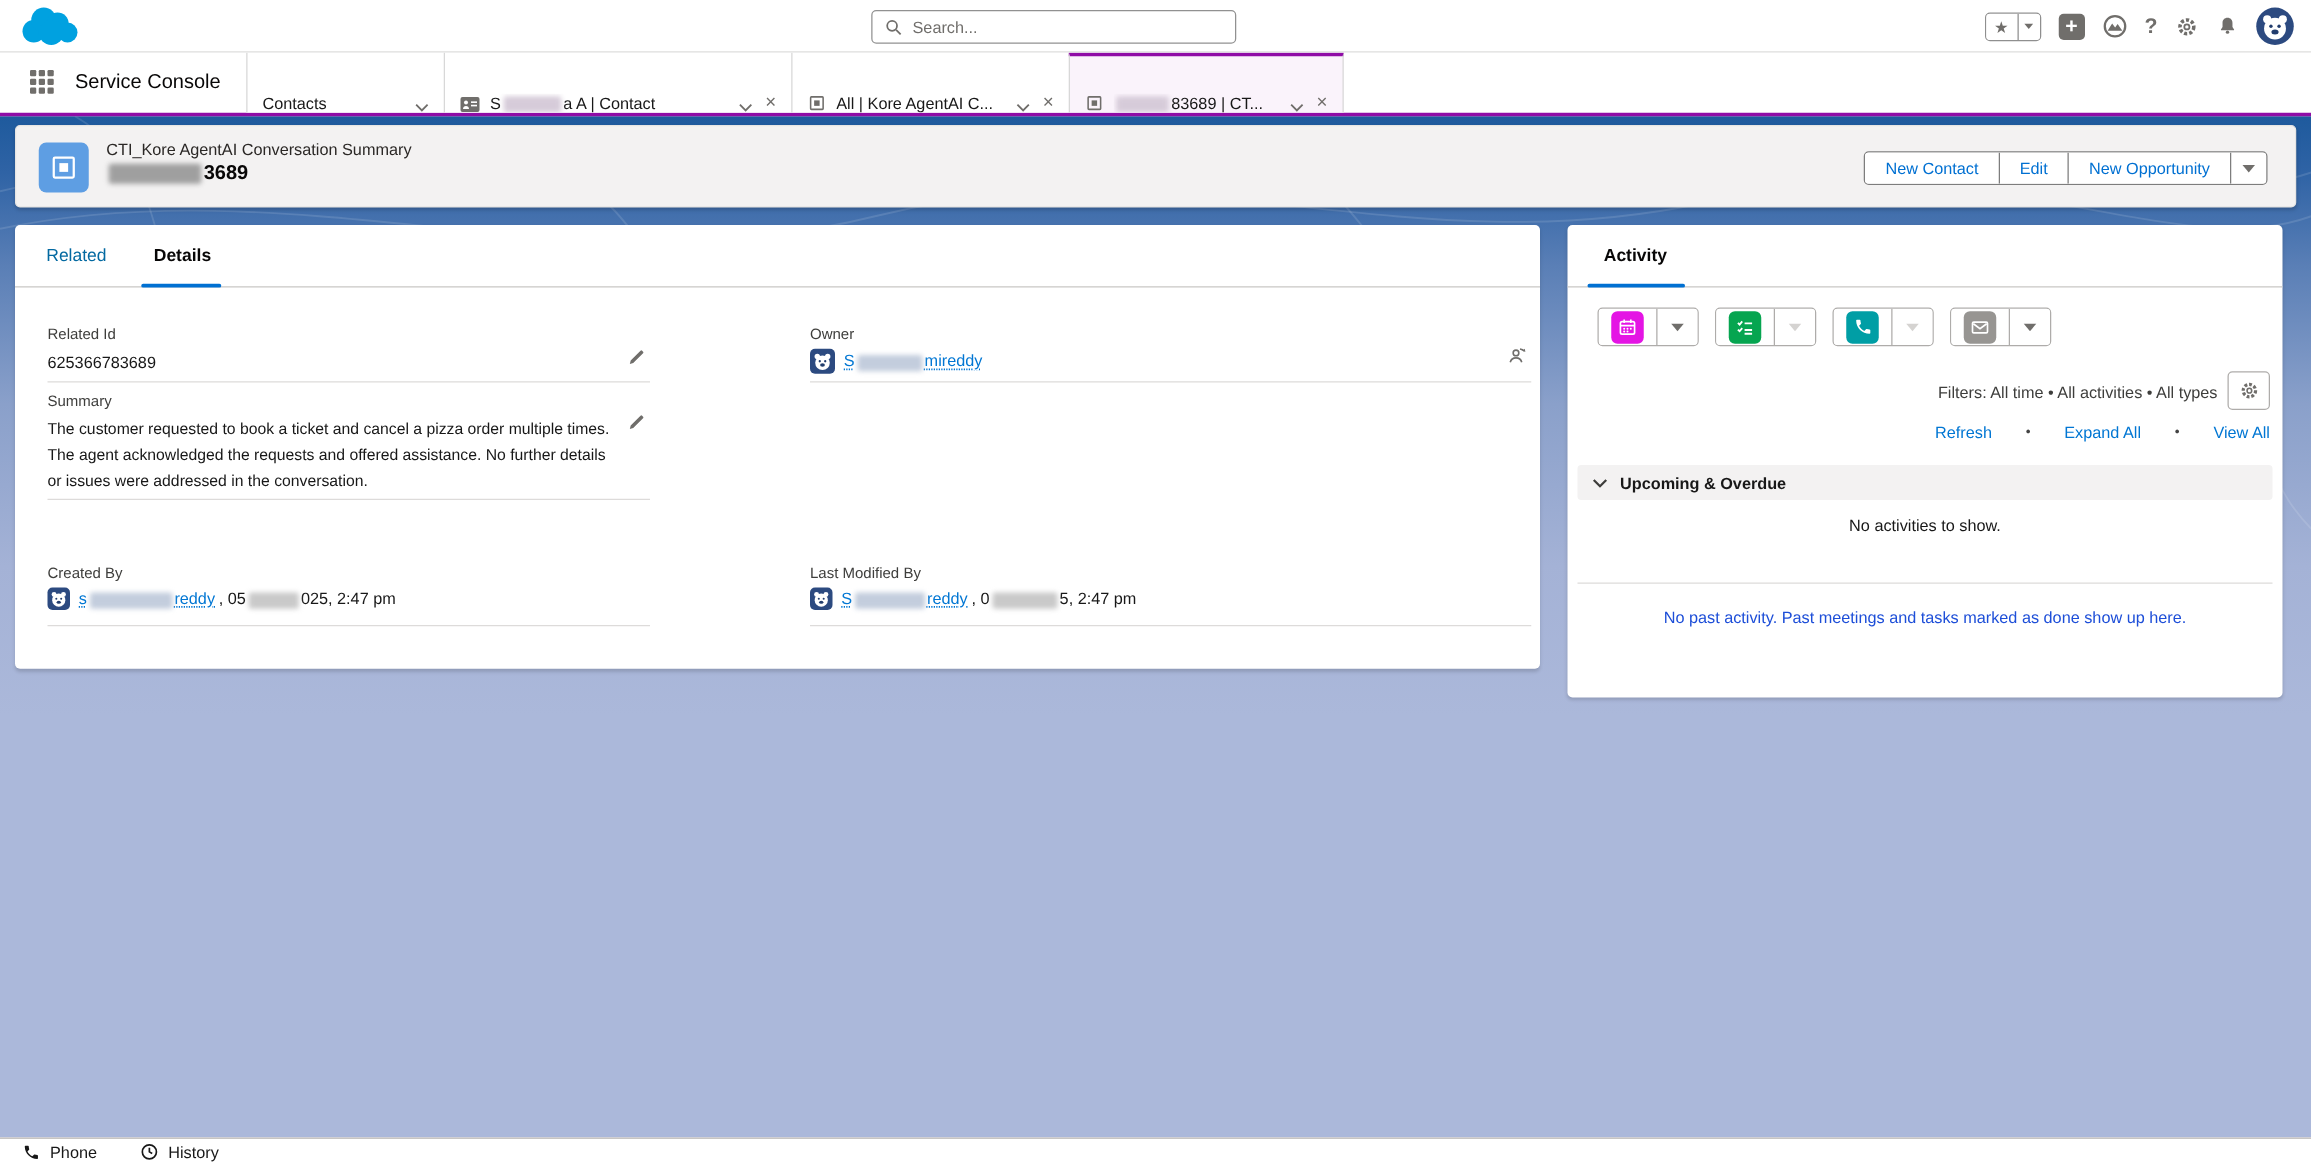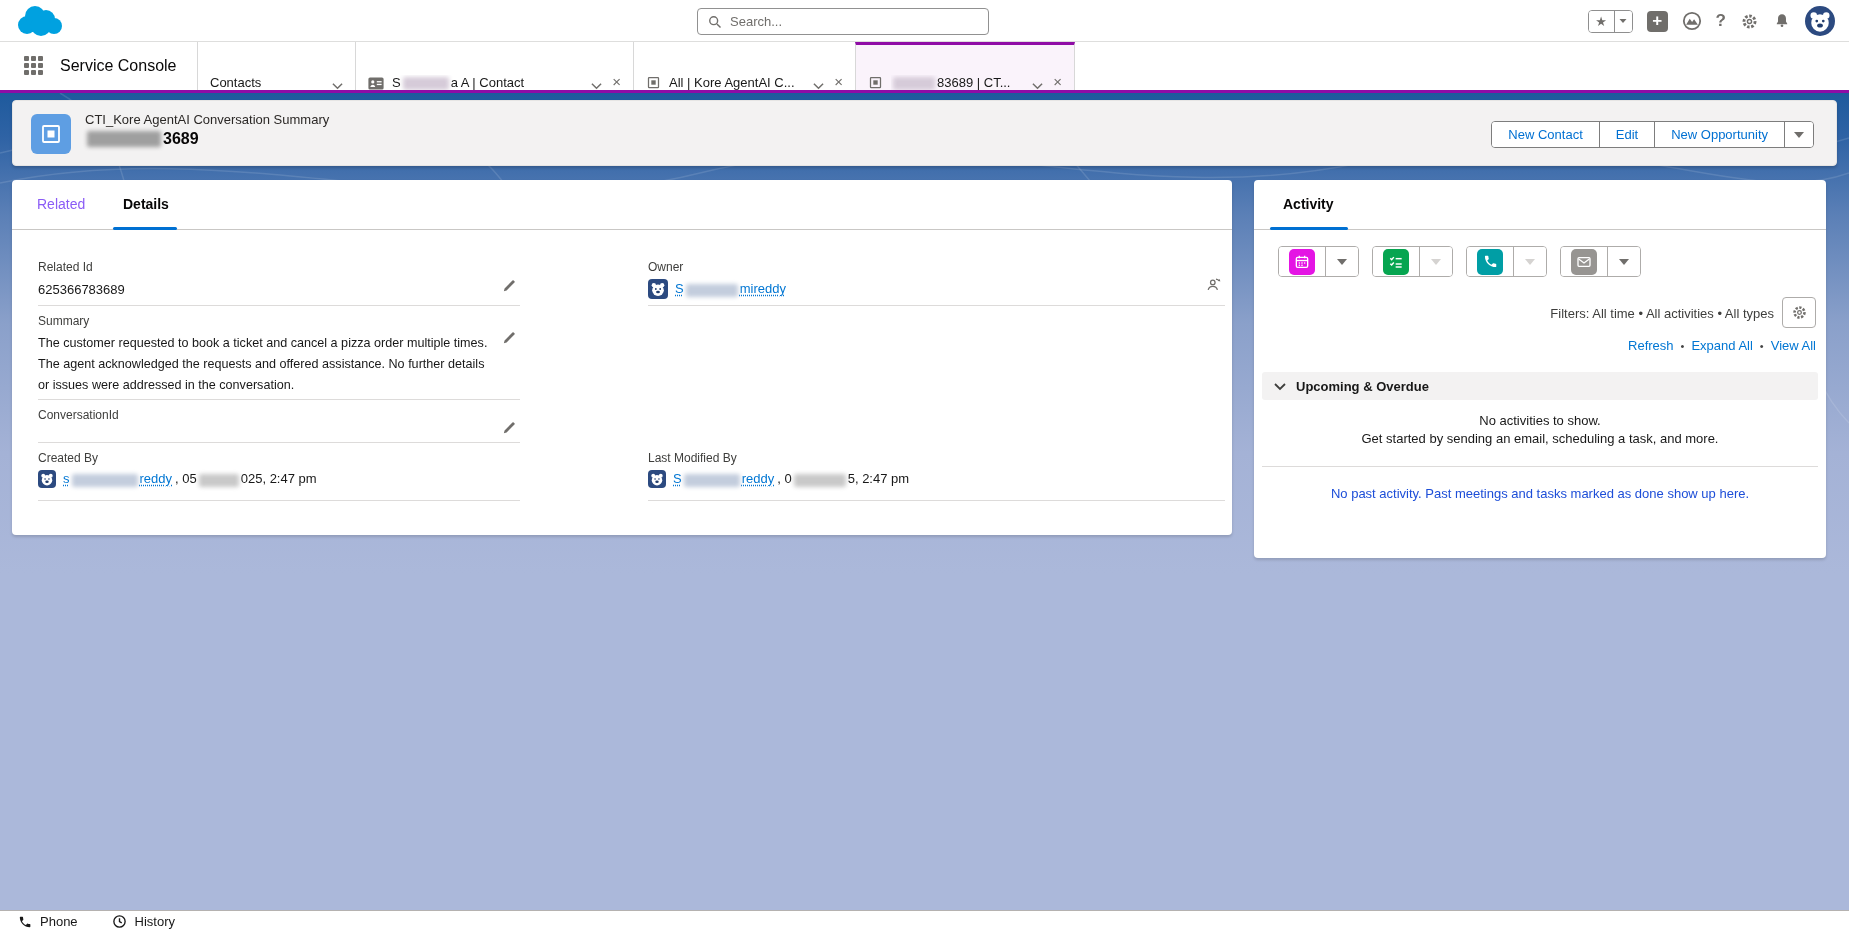--- a/index.html
+++ b/index.html
@@ -68,21 +68,21 @@
   .actions button { background:#fff; border:none; border-left:1px solid #7d7d7d; padding:0 16px;
                     font-size:13px; color:#0070d2; font-family:"Liberation Sans",sans-serif; cursor:pointer; }
   .actions button:first-child { border-left:none; }
   .actions .dd { padding:0 9px; display:flex; align-items:center; }
 
   
   .panel { position:absolute; background:#fff; border-radius:4px; box-shadow:0 2px 3px rgba(0,0,0,.15); }
   .details-panel { left:12px; top:180px; width:1220px; height:355px; }
   .activity-panel { left:1254px; top:180px; width:572px; height:378px; }
   .panel-tabs-line { position:absolute; left:0; top:49px; width:100%; height:1px; background:#c9c7c5; }
-  .ptab { position:absolute; top:16px; font-size:14px; color:#8b5cf6; }
+  .ptab { position:absolute; top:16px; font-size:14px; color:#0369a1; }
   .ptab.active { font-weight:bold; color:#080707; }
   .underline { position:absolute; top:47px; height:3px; background:#0070d2; border-radius:2px; z-index:2; }
 
   
   .frow { position:absolute; border-bottom:1px solid #dddbda; }
   .frow .lbl { font-size:12px; color:#3e3e3c; padding-top:8px; }
   .frow .val { font-size:13px; color:#181818; margin-top:5px; line-height:21px; }
   .pencil { position:absolute; right:3px; top:26px; }
   .owner-chg { position:absolute; right:3px; top:24px; }
   .user-line { display:flex; align-items:center; gap:7px; margin-top:5px; font-size:13px; color:#181818; }
@@ -107,21 +107,21 @@
   .btn-group .iconseg { width:46px; display:flex; align-items:center; justify-content:center; background:#fff; border:none; cursor:pointer; }
   .btn-group .ddseg { width:33px; border:none; border-left:1px solid #aeacaa; background:#fff;
                       display:flex; align-items:center; justify-content:center; cursor:pointer; }
   .tile { width:26px; height:26px; border-radius:5px; display:flex; align-items:center; justify-content:center; }
   .tri { width:0; height:0; border-left:5px solid transparent; border-right:5px solid transparent;
          border-top:6px solid #706e6b; }
   .tri.dis { border-top-color:#d5d3d1; }
   .filters-row { position:absolute; right:52px; top:126px; font-size:13px; color:#3e3e3c; }
   .gear-btn { position:absolute; right:10px; top:117px; width:34px; height:31px; border:1px solid #aeacaa;
               border-radius:4px; background:#fff; display:flex; align-items:center; justify-content:center; }
-  .links-row { position:absolute; right:10px; top:158px; display:flex; align-items:center; gap:7px; font-size:13px; }
+  .links-row { position:absolute; right:10px; top:158px; display:flex; align-items:center; gap:27px; font-size:13px; }
   .links-row .sep { color:#444; font-size:11px; }
   .section-band { position:absolute; left:8px; top:192px; width:556px; height:28px; background:#f3f2f2;
                   border-radius:3px; display:flex; align-items:center; gap:10px; padding-left:12px; }
   .section-band .ttl { font-size:13px; font-weight:bold; color:#181818; }
   .empty1 { position:absolute; left:0; top:233px; width:100%; text-align:center; font-size:13px; color:#181818; }
   .empty2 { position:absolute; left:0; top:251px; width:100%; text-align:center; font-size:13px; color:#181818; }
   .act-div { position:absolute; left:8px; top:286px; width:556px; height:1px; background:#dddbda; }
   .past-txt { position:absolute; left:0; top:306px; width:100%; text-align:center; font-size:13px; color:#1d4ed8; }
 
   
@@ -336,29 +336,20 @@
     <div class="frow" style="left:26px;top:126px;width:482px;height:94px;">
       <div class="lbl">Summary</div>
       <div class="val" style="width:452px;font-size:12.6px;">The customer requested to book a ticket and cancel a pizza order multiple times. The agent acknowledged the requests and offered assistance. No further details or issues were addressed in the conversation.</div>
       <span class="pencil" style="top:24px;">
         <svg viewBox="0 0 20 20" width="15" height="15">
             <path fill="#706e6b" d="M2.5 17.5l.9-3.6L13.9 3.4a1.2 1.2 0 011.7 0l1 1a1.2 1.2 0 010 1.7L6.1 16.6z"></path>
           </svg>
       </span>
     </div>
 
-    <div class="frow" style="left:26px;top:220px;width:482px;height:43px;">
-      <div class="lbl">ConversationId</div>
-      <div class="val"></div>
-      <span class="pencil" style="top:20px;">
-        <svg viewBox="0 0 20 20" width="15" height="15">
-            <path fill="#706e6b" d="M2.5 17.5l.9-3.6L13.9 3.4a1.2 1.2 0 011.7 0l1 1a1.2 1.2 0 010 1.7L6.1 16.6z"></path>
-          </svg>
-      </span>
-    </div>
 
     <div class="frow" style="left:26px;top:263px;width:482px;height:58px;">
       <div class="lbl">Created By</div>
       <div class="user-line">
         <span class="sq-avatar sm">
           <svg viewBox="0 0 24 24">
               <circle cx="7" cy="7.5" r="2.6" fill="#fff"></circle>
               <circle cx="17" cy="7.5" r="2.6" fill="#fff"></circle>
               <circle cx="12" cy="13.5" r="7" fill="#fff"></circle>
               <circle cx="9.4" cy="12" r="1.1" fill="#223d6d"></circle>
@@ -484,21 +475,20 @@
     </div>
 
     <div class="section-band">
       <svg viewBox="0 0 12 8" width="12" height="9">
         <path d="M1 1.5l5 5 5-5" fill="none" stroke="#3e3e3c" stroke-width="1.8"></path>
         </svg>
       <span class="ttl">Upcoming &amp; Overdue</span>
     </div>
 
     <div class="empty1">No activities to show.</div>
-    <div class="empty2">Get started by sending an email, scheduling a task, and more.</div>
     <div class="act-div"></div>
     <div class="past-txt">No past activity. Past meetings and tasks marked as done show up here.</div>
   </div>
 
   <div class="util-bar">
     <div class="util-item">
       <svg viewBox="0 0 24 24" width="14" height="14">
         <path fill="#181818" d="M6.8 10.5c1.4 2.8 3.9 5.3 6.7 6.7l2.2-2.2c.3-.3.8-.4 1.1-.2 1.1.4 2.2.6 3.4.6.6 0 1 .4 1 1v3.5c0 .6-.4 1-1 1C10.9 20.9 3.1 13.1 3.1 3.8c0-.6.4-1 1-1h3.5c.6 0 1 .4 1 1 0 1.2.2 2.3.6 3.4.1.4 0 .8-.2 1.1l-2.2 2.2z"></path>
       </svg>
       <span>Phone</span>

